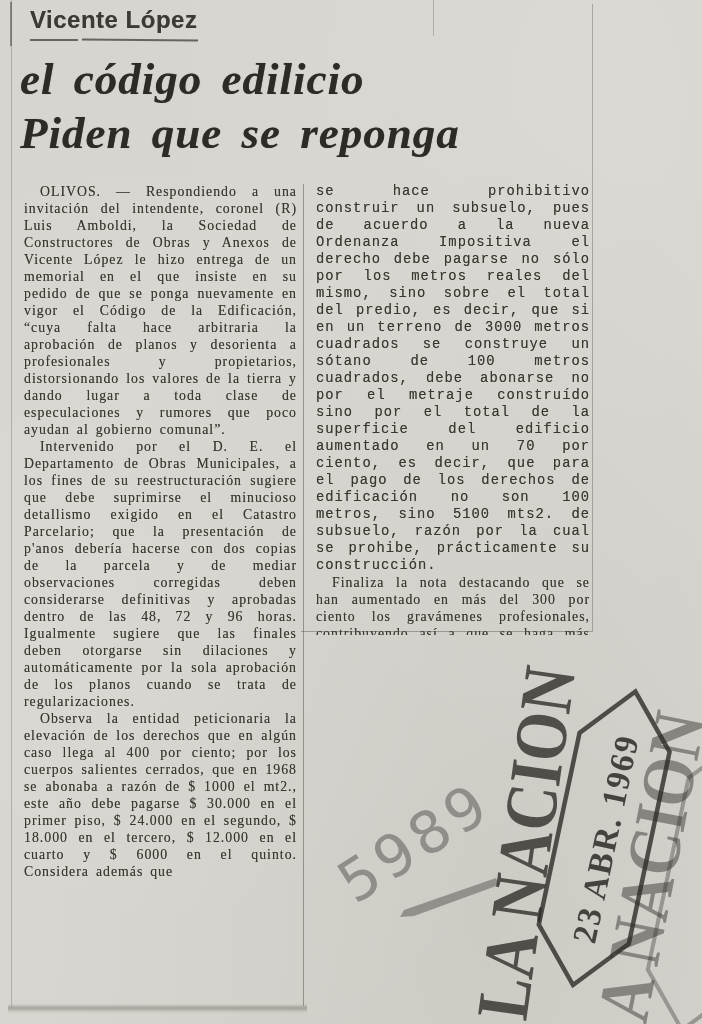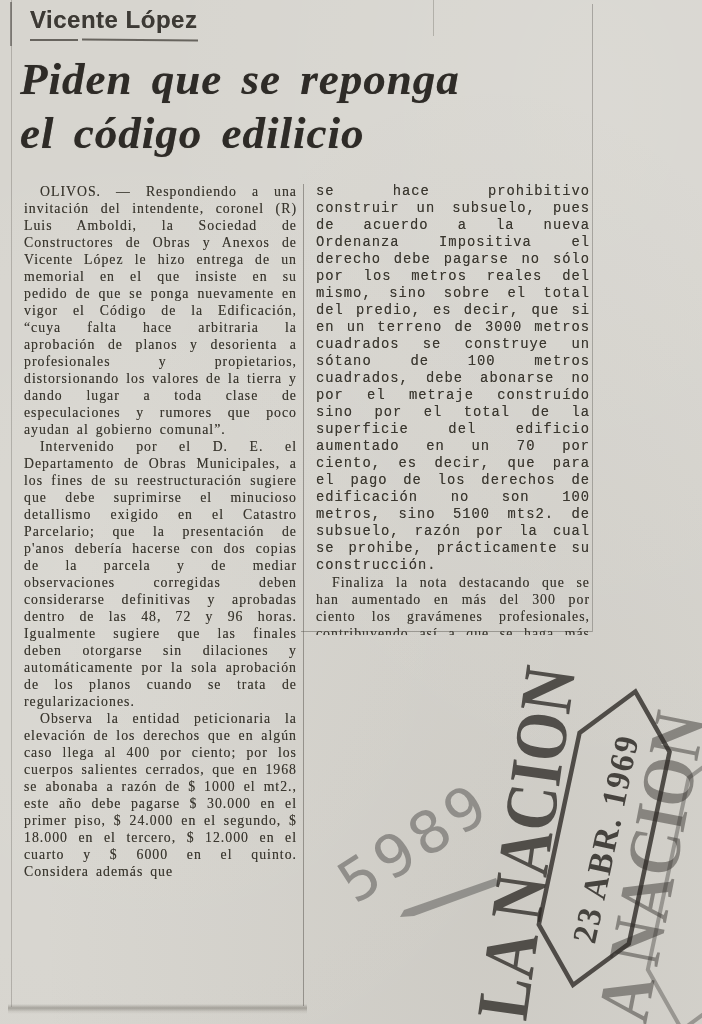--- a/index.html
+++ b/index.html
@@ -66,22 +66,22 @@
 </head>
 <body>
 
 <div class="page">
 
   <div class="kicker">Vicente López</div>
   <div class="kicker-rule seg1"></div>
   <div class="kicker-rule seg2"></div>
 
   <div class="headline">
+    <div>el código edilicio</div>
     <div>Piden que se reponga</div>
-    <div>el código edilicio</div>
   </div>
 
   <div class="col col-left">
     <p>OLIVOS. — Respondiendo a una invitación del intendente, coronel (R) Luis Amboldi, la Sociedad de Constructores de Obras y Anexos de Vicente López le hizo entrega de un memorial en el que insiste en su pedido de que se ponga nuevamente en vigor el Código de la Edificación, “cuya falta hace arbitraria la aprobación de planos y desorienta a profesionales y propietarios, distorsionando los valores de la tierra y dando lugar a toda clase de especulaciones y rumores que poco ayudan al gobierno comunal”.</p>
     <p>Intervenido por el D. E. el Departamento de Obras Municipales, a los fines de su reestructuración sugiere que debe suprimirse el minucioso detallismo exigido en el Catastro Parcelario; que la presentación de p'anos debería hacerse con dos copias de la parcela y de mediar observaciones corregidas deben considerarse definitivas y aprobadas dentro de las 48, 72 y 96 horas. Igualmente sugiere que las finales deben otorgarse sin dilaciones y automáticamente por la sola aprobación de los planos cuando se trata de regularizaciones.</p>
     <p>Observa la entidad peticionaria la elevación de los derechos que en algún caso llega al 400 por ciento; por los cuerpos salientes cerrados, que en 1968 se abonaba a razón de $ 1000 el mt2., este año debe pagarse $ 30.000 en el primer piso, $ 24.000 en el segundo, $ 18.000 en el tercero, $ 12.000 en el cuarto y $ 6000 en el quinto. Considera además que</p>
   </div>
 
   <div class="col col-right">
     <p class="cont">se hace prohibitivo construir un subsuelo, pues de acuerdo a la nueva Ordenanza Impositiva el derecho debe pagarse no sólo por los metros reales del mismo, sino sobre el total del predio, es decir, que si en un terreno de 3000 metros cuadrados se construye un sótano de 100 metros cuadrados, debe abonarse no por el metraje construído sino por el total de la superficie del edificio aumentado en un 70 por ciento, es decir, que para el pago de los derechos de edificación no son 100 metros, sino 5100 mts2. de subsuelo, razón por la cual se prohibe, prácticamente su construcción.</p>

